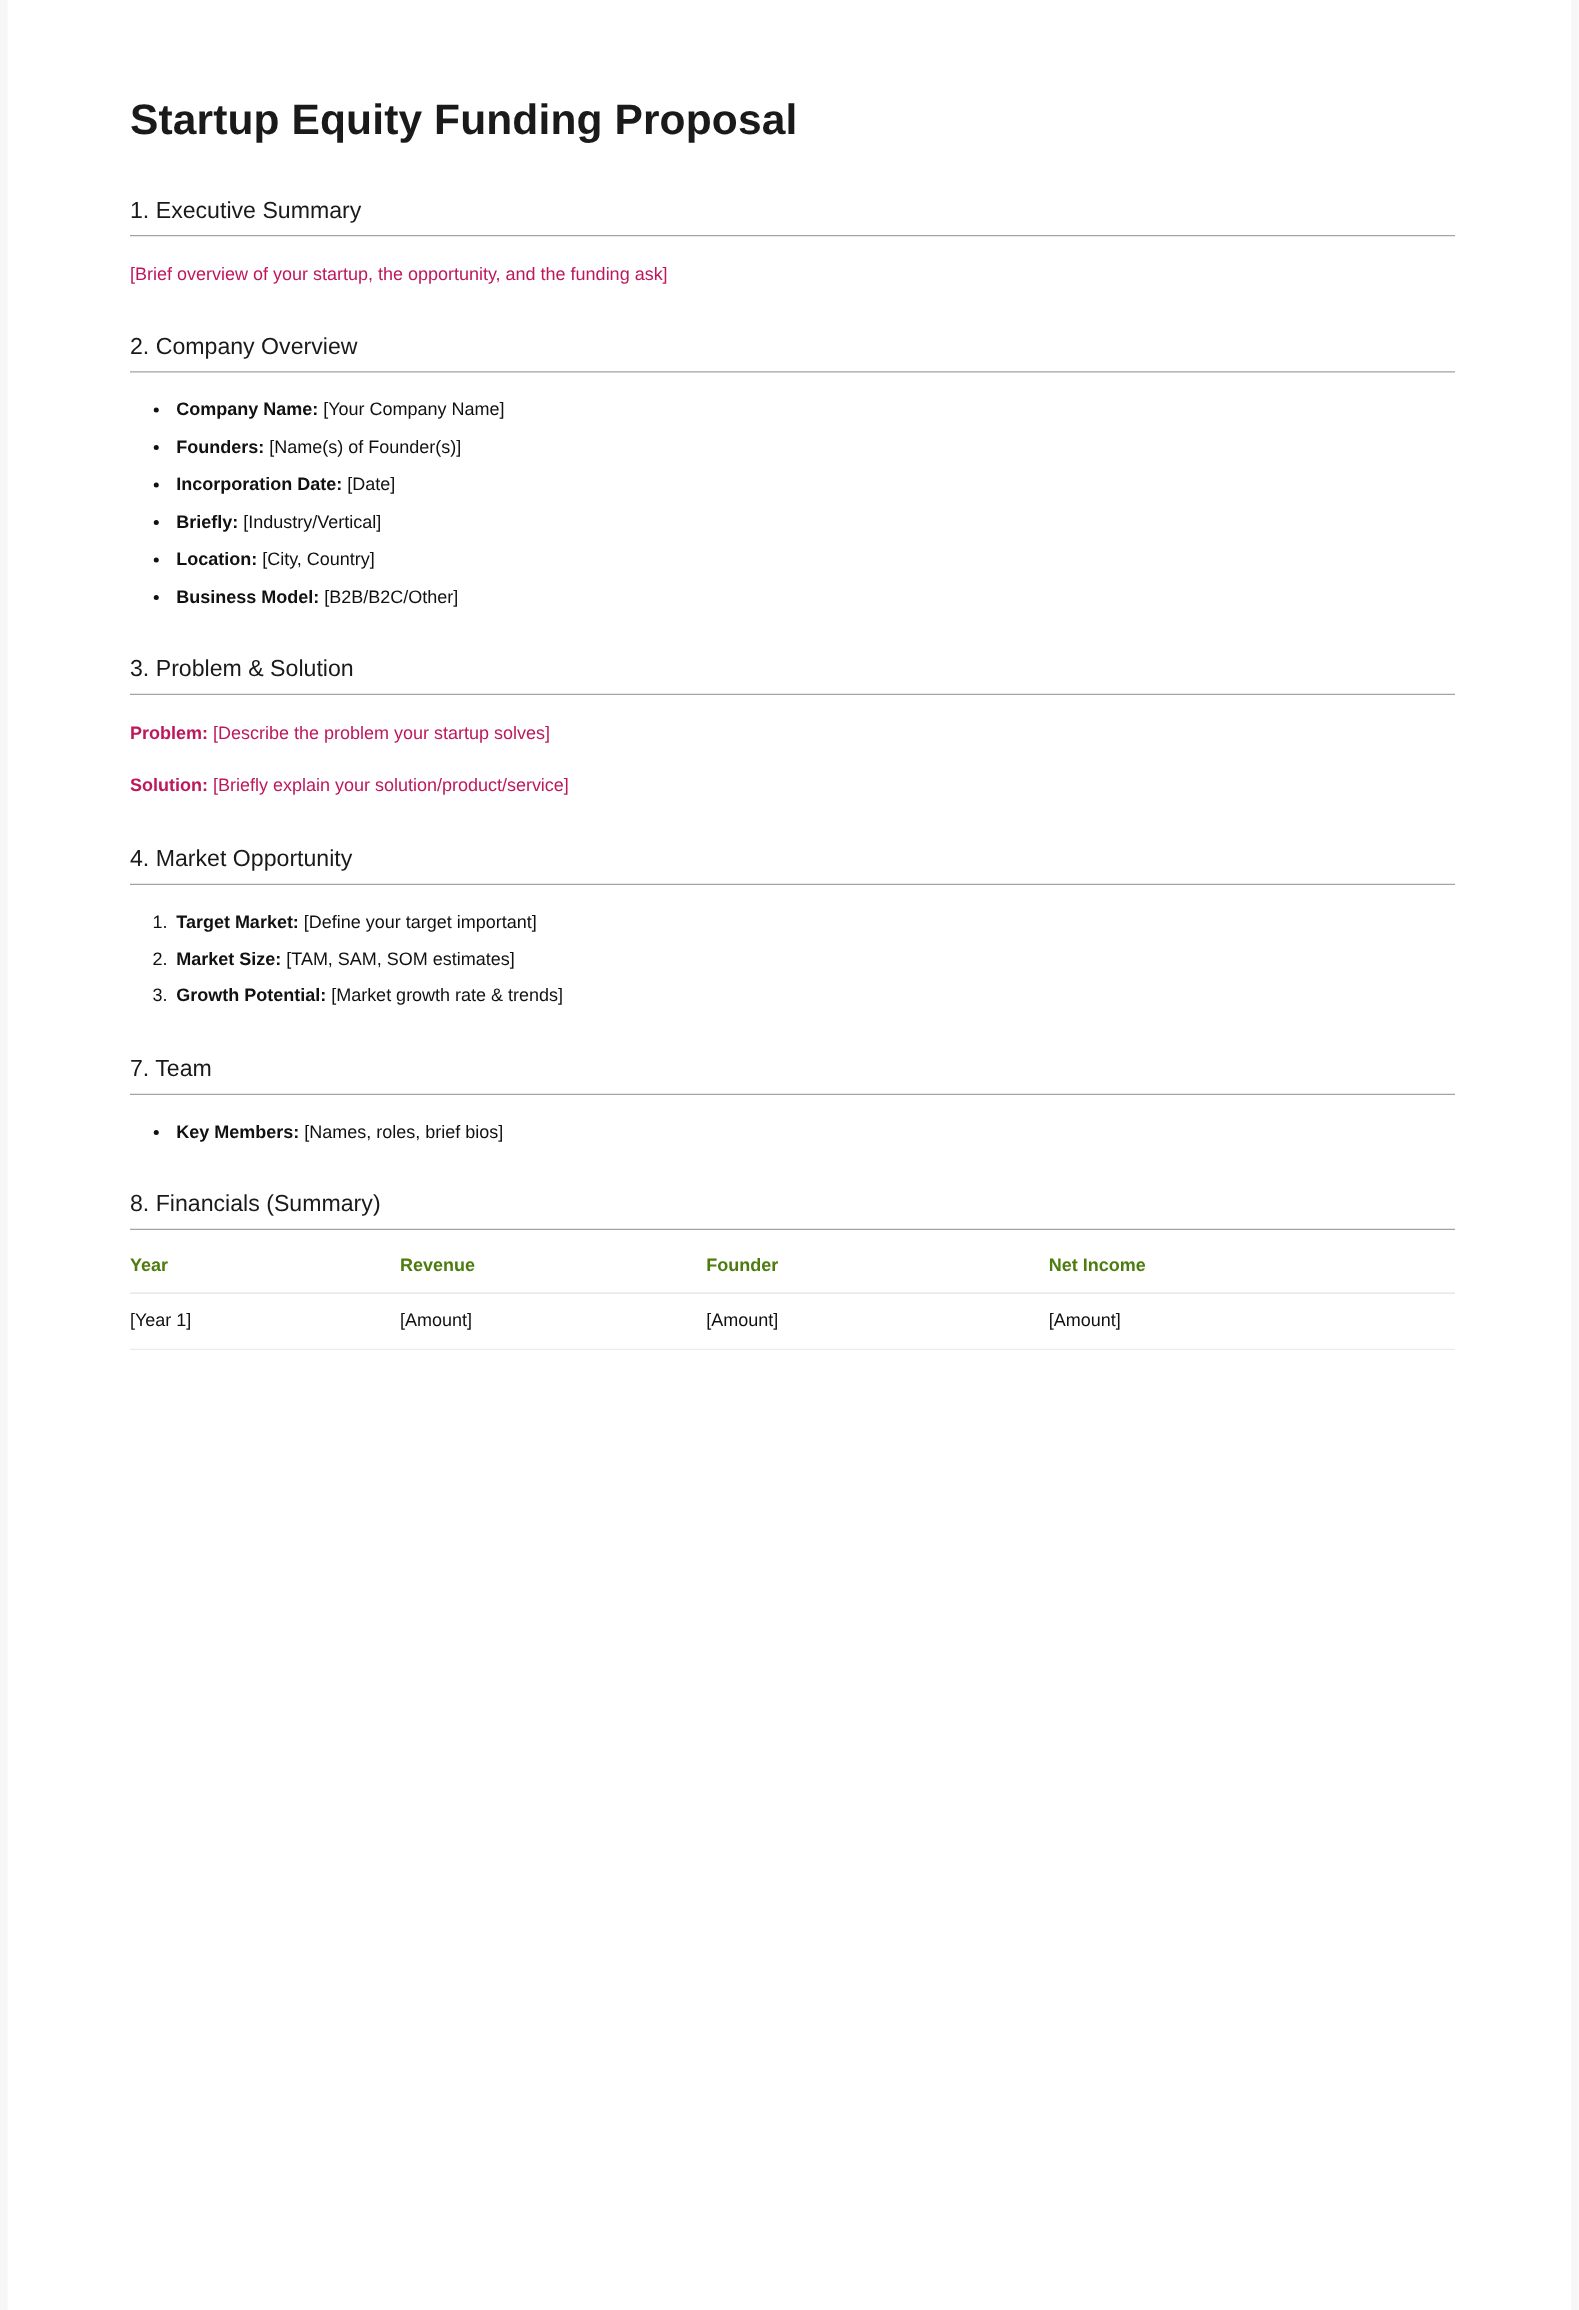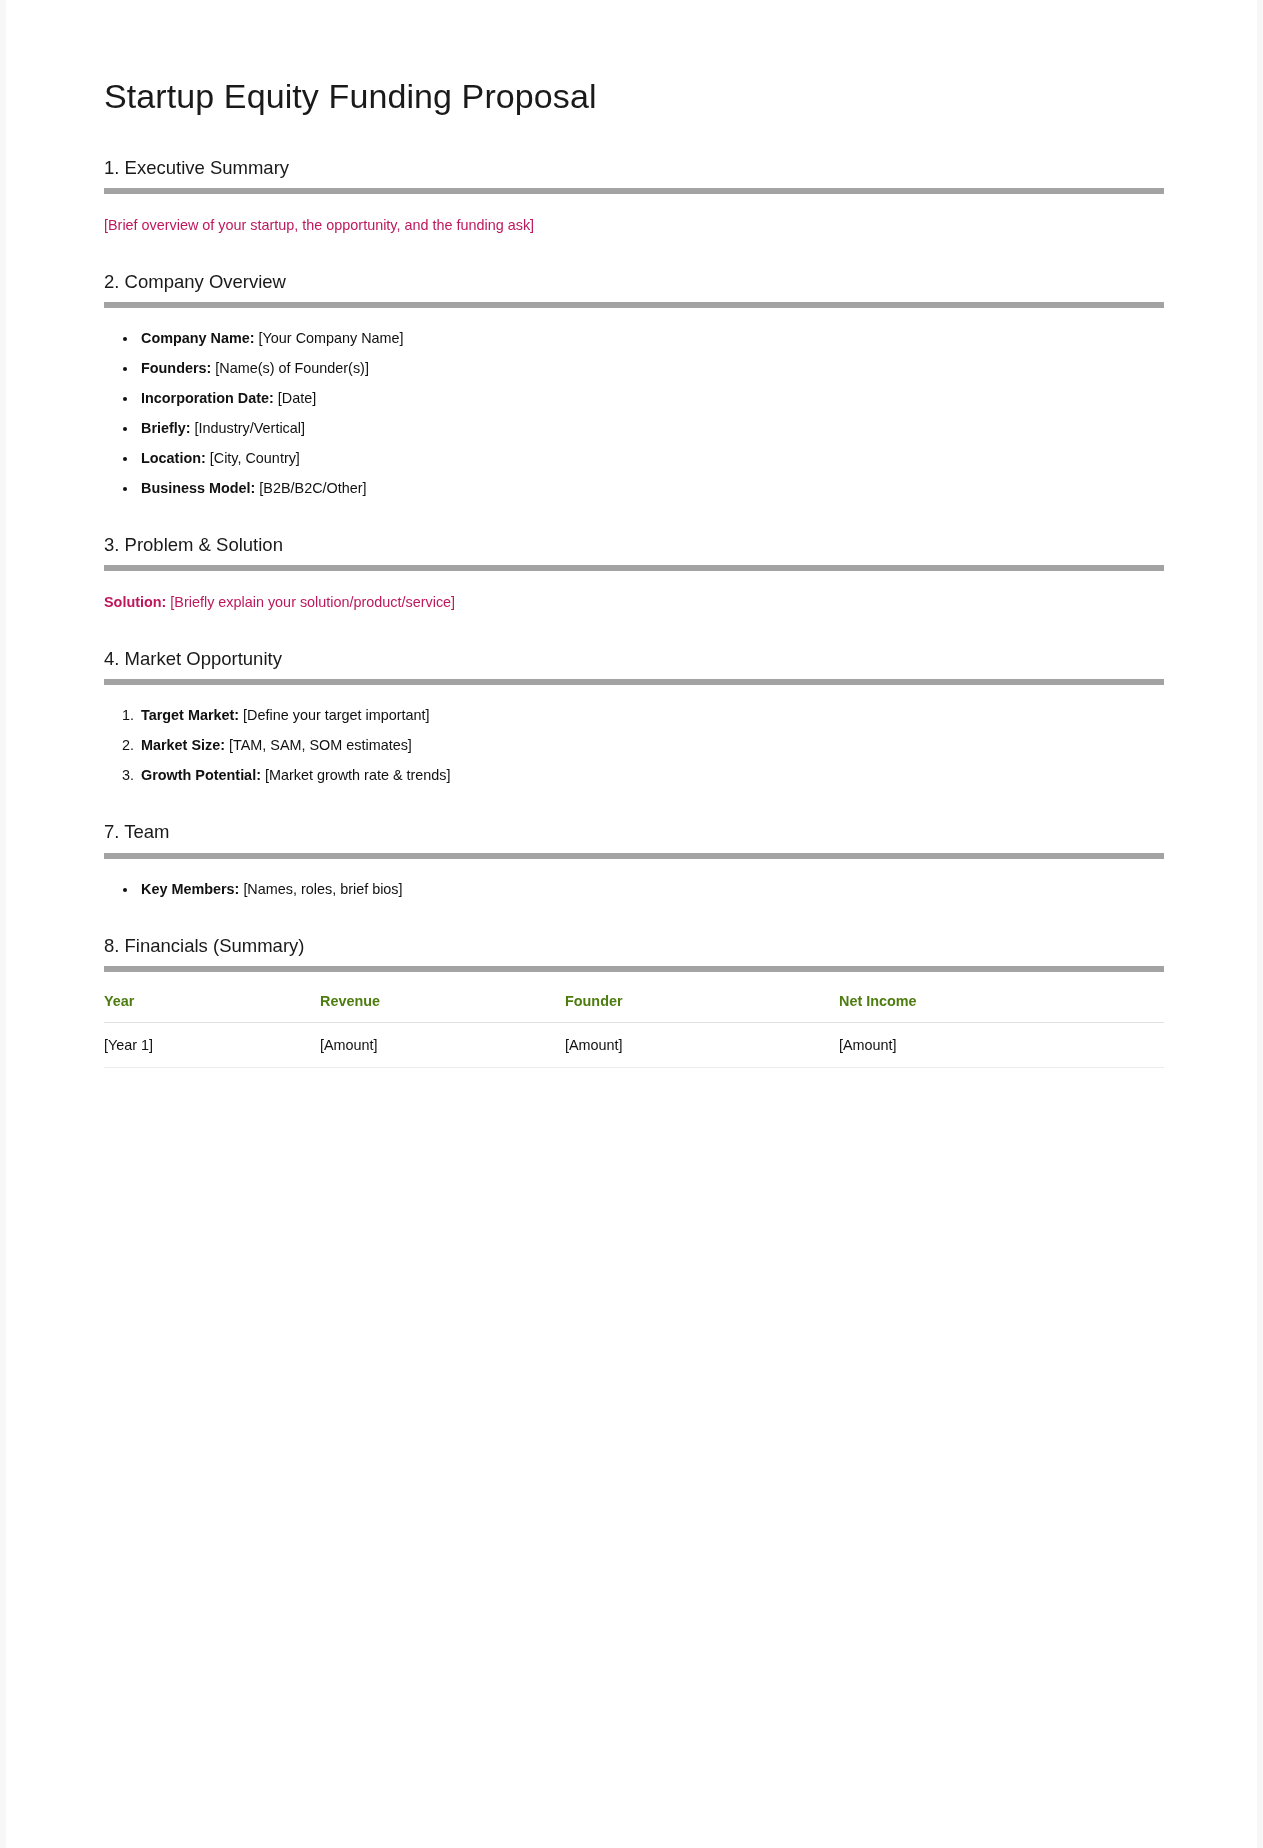--- a/index.html
+++ b/index.html
@@ -39,35 +39,35 @@
     left: 104px;
     top: 0;
     width: 1060px;
     
     height: 1303px;
     overflow: hidden;
   }
 
   .doc-title {
     font-size: 34px;
-    font-weight: 400;
+    font-weight: 700;
     letter-spacing: 0.1px;
     line-height: 1.2;
     margin: 0;
     padding-top: 76px;
     color: #1a1a1a;
   }
 
   h2.section-title {
     font-size: 18.5px;
     font-weight: 400;
     color: #1a1a1a;
     margin: 0;
     padding: 0 0 9px 0;
-    border-bottom: 6px solid #a3a3a3;
+    border-bottom: 1px solid #a3a3a3;
     line-height: 1.25;
   }
 
   .section {
     margin-top: 34px;
   }
   .section.first {
     margin-top: 39px;
   }
 
@@ -156,20 +156,21 @@
         <li><span class="lbl">Founders:</span> <span>[Name(s) of Founder(s)]</span></li>
         <li><span class="lbl">Incorporation Date:</span> <span>[Date]</span></li>
         <li><span class="lbl">Briefly:</span> <span>[Industry/Vertical]</span></li>
         <li><span class="lbl">Location:</span> <span>[City, Country]</span></li>
         <li><span class="lbl">Business Model:</span> <span>[B2B/B2C/Other]</span></li>
       </ul>
     </div>
 
     <div class="section">
       <h2 class="section-title">3. Problem &amp; Solution</h2>
+      <p class="body-text"><span class="lbl">Problem:</span> <span>[Describe the problem your startup solves]</span></p>
       <p class="body-text"><span class="lbl">Solution:</span> <span>[Briefly explain your solution/product/service]</span></p>
     </div>
 
     <div class="section">
       <h2 class="section-title">4. Market Opportunity</h2>
       <ol class="doc-list">
         <li><span class="lbl">Target Market:</span> <span>[Define your target important]</span></li>
         <li><span class="lbl">Market Size:</span> <span>[TAM, SAM, SOM estimates]</span></li>
         <li><span class="lbl">Growth Potential:</span> <span>[Market growth rate &amp; trends]</span></li>
       </ol>

